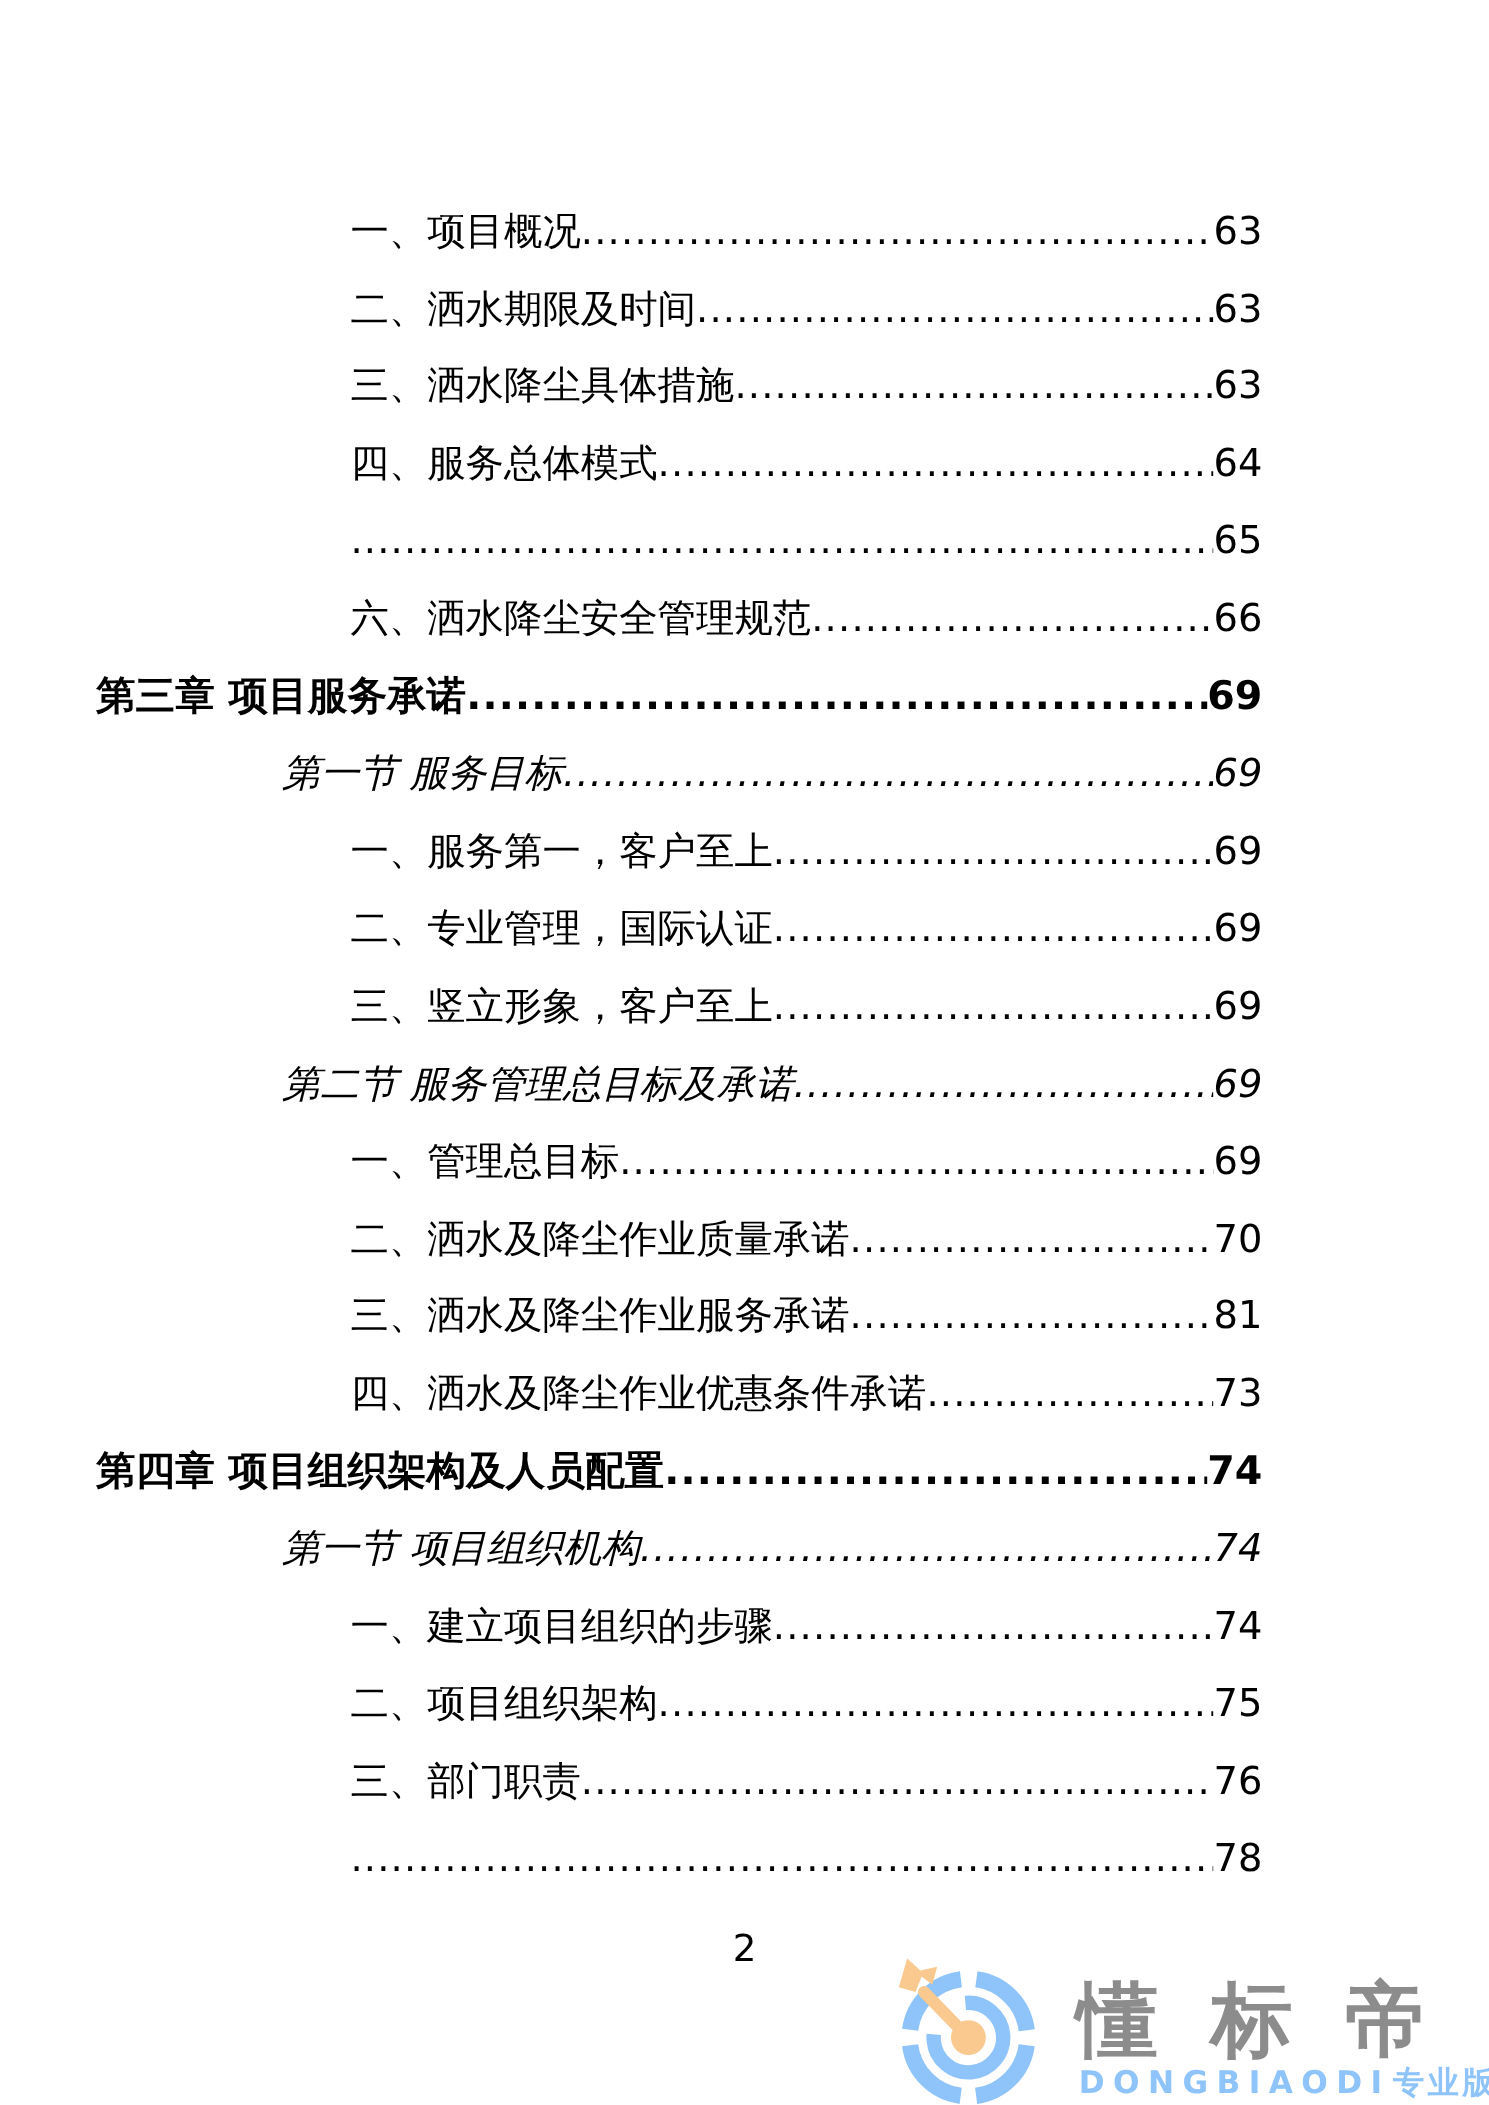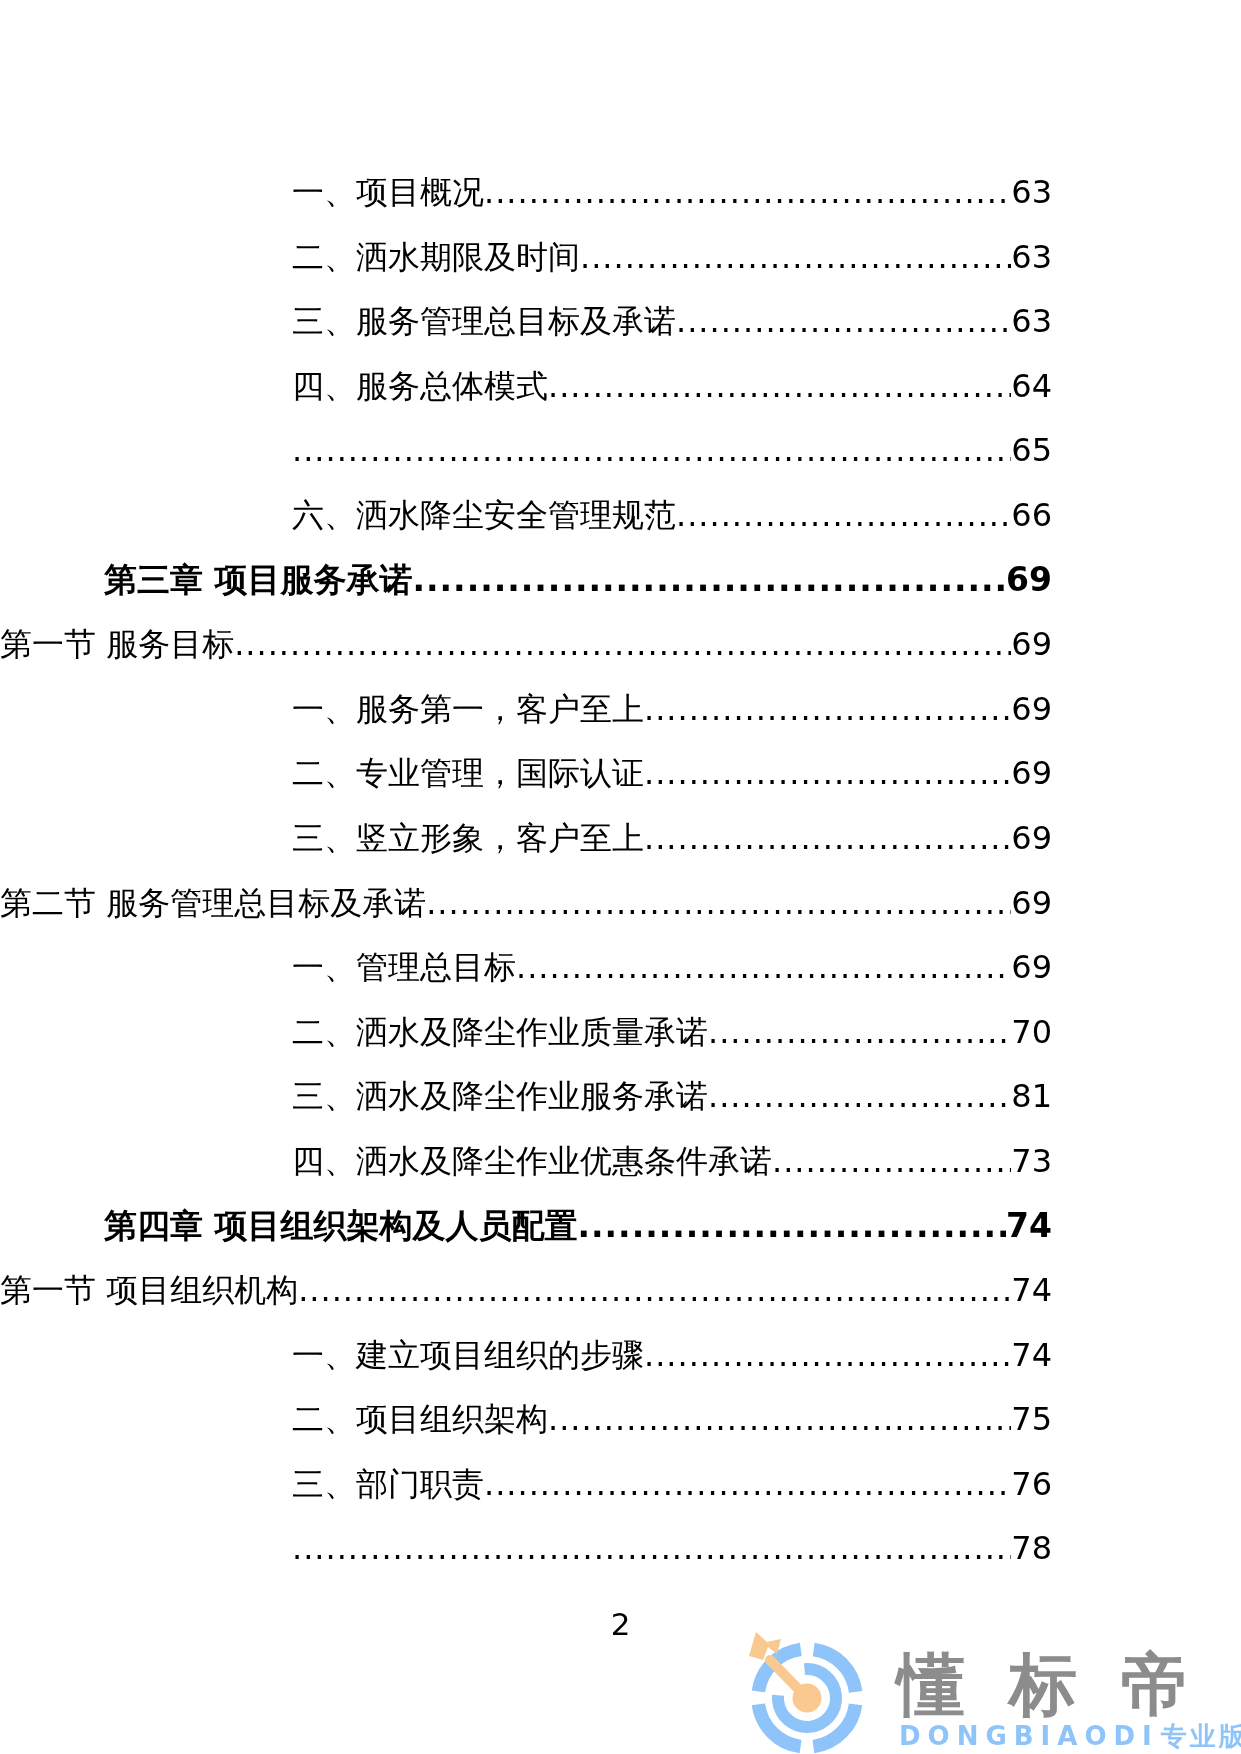--- a/index.html
+++ b/index.html
@@ -19,22 +19,22 @@
   .toc-row{
     display:flex;align-items:flex-start;height:64.6px;line-height:64.6px;
     font-size:32px;white-space:nowrap;
   }
   .toc-row .title{flex:0 0 auto;}
   .toc-row .leader{
     flex:1 1 auto;overflow:hidden;white-space:nowrap;
     letter-spacing:1px;
   }
   .toc-row .pagenum{flex:0 0 auto;}
-  .lvl-chapter{padding-left:104px;font-weight:bold;font-size:33px;}
-  .lvl-section{}
+  .lvl-chapter{padding-left:80px;font-weight:bold;font-size:33px;}
+  .lvl-section{padding-left:235px;font-style:italic;}
   .lvl-item{padding-left:292px;}
 
   
   .page-footer{
     position:absolute;top:1604px;left:0;width:1241px;
     text-align:center;font-size:31px;line-height:40px;
   }
 
   
   .watermark{position:absolute;left:0;top:0;width:1187px;height:1754px;pointer-events:none;}
@@ -68,21 +68,21 @@
         <span class="pagenum">63</span>
       </div>
 
       <div class="toc-row lvl-item">
         <span class="title">二、洒水期限及时间</span>
         <span class="leader">................................................................................................................................................................</span>
         <span class="pagenum">63</span>
       </div>
 
       <div class="toc-row lvl-item">
-        <span class="title">三、服务管理总目标及承诺</span>
+        <span class="title">三、洒水降尘具体措施</span>
         <span class="leader">................................................................................................................................................................</span>
         <span class="pagenum">63</span>
       </div>
 
       <div class="toc-row lvl-item">
         <span class="title">四、服务总体模式</span>
         <span class="leader">................................................................................................................................................................</span>
         <span class="pagenum">64</span>
       </div>
 

